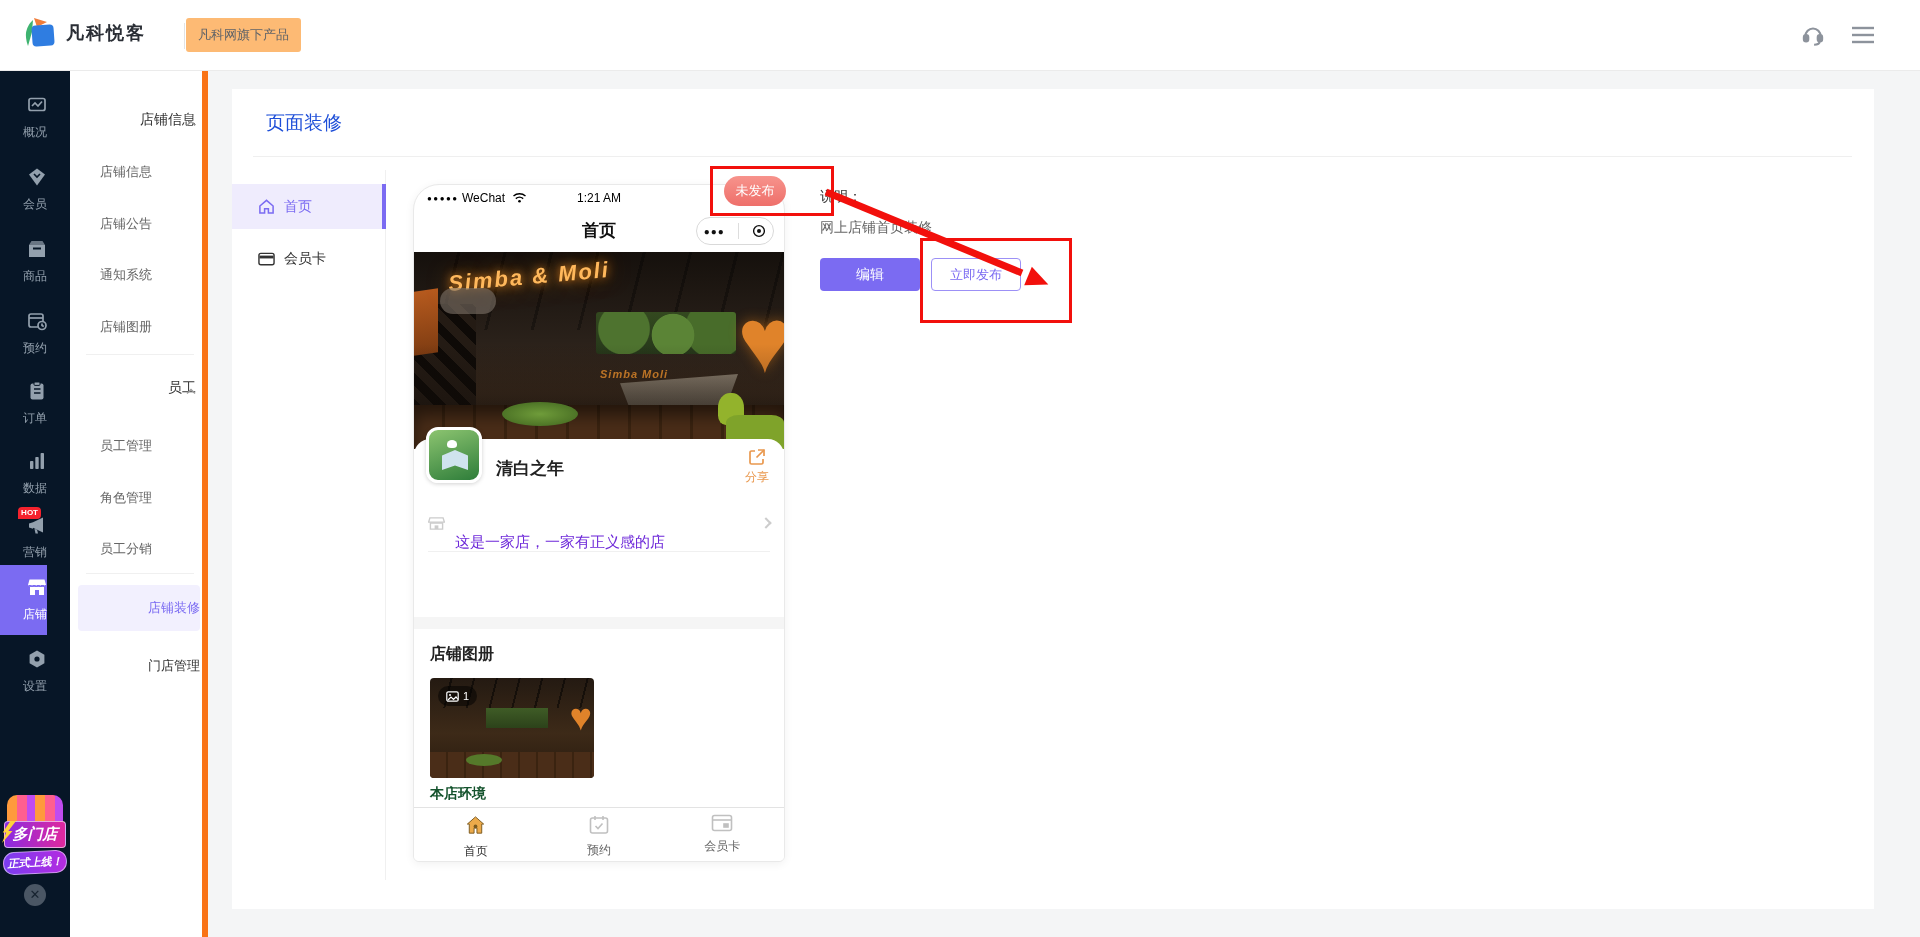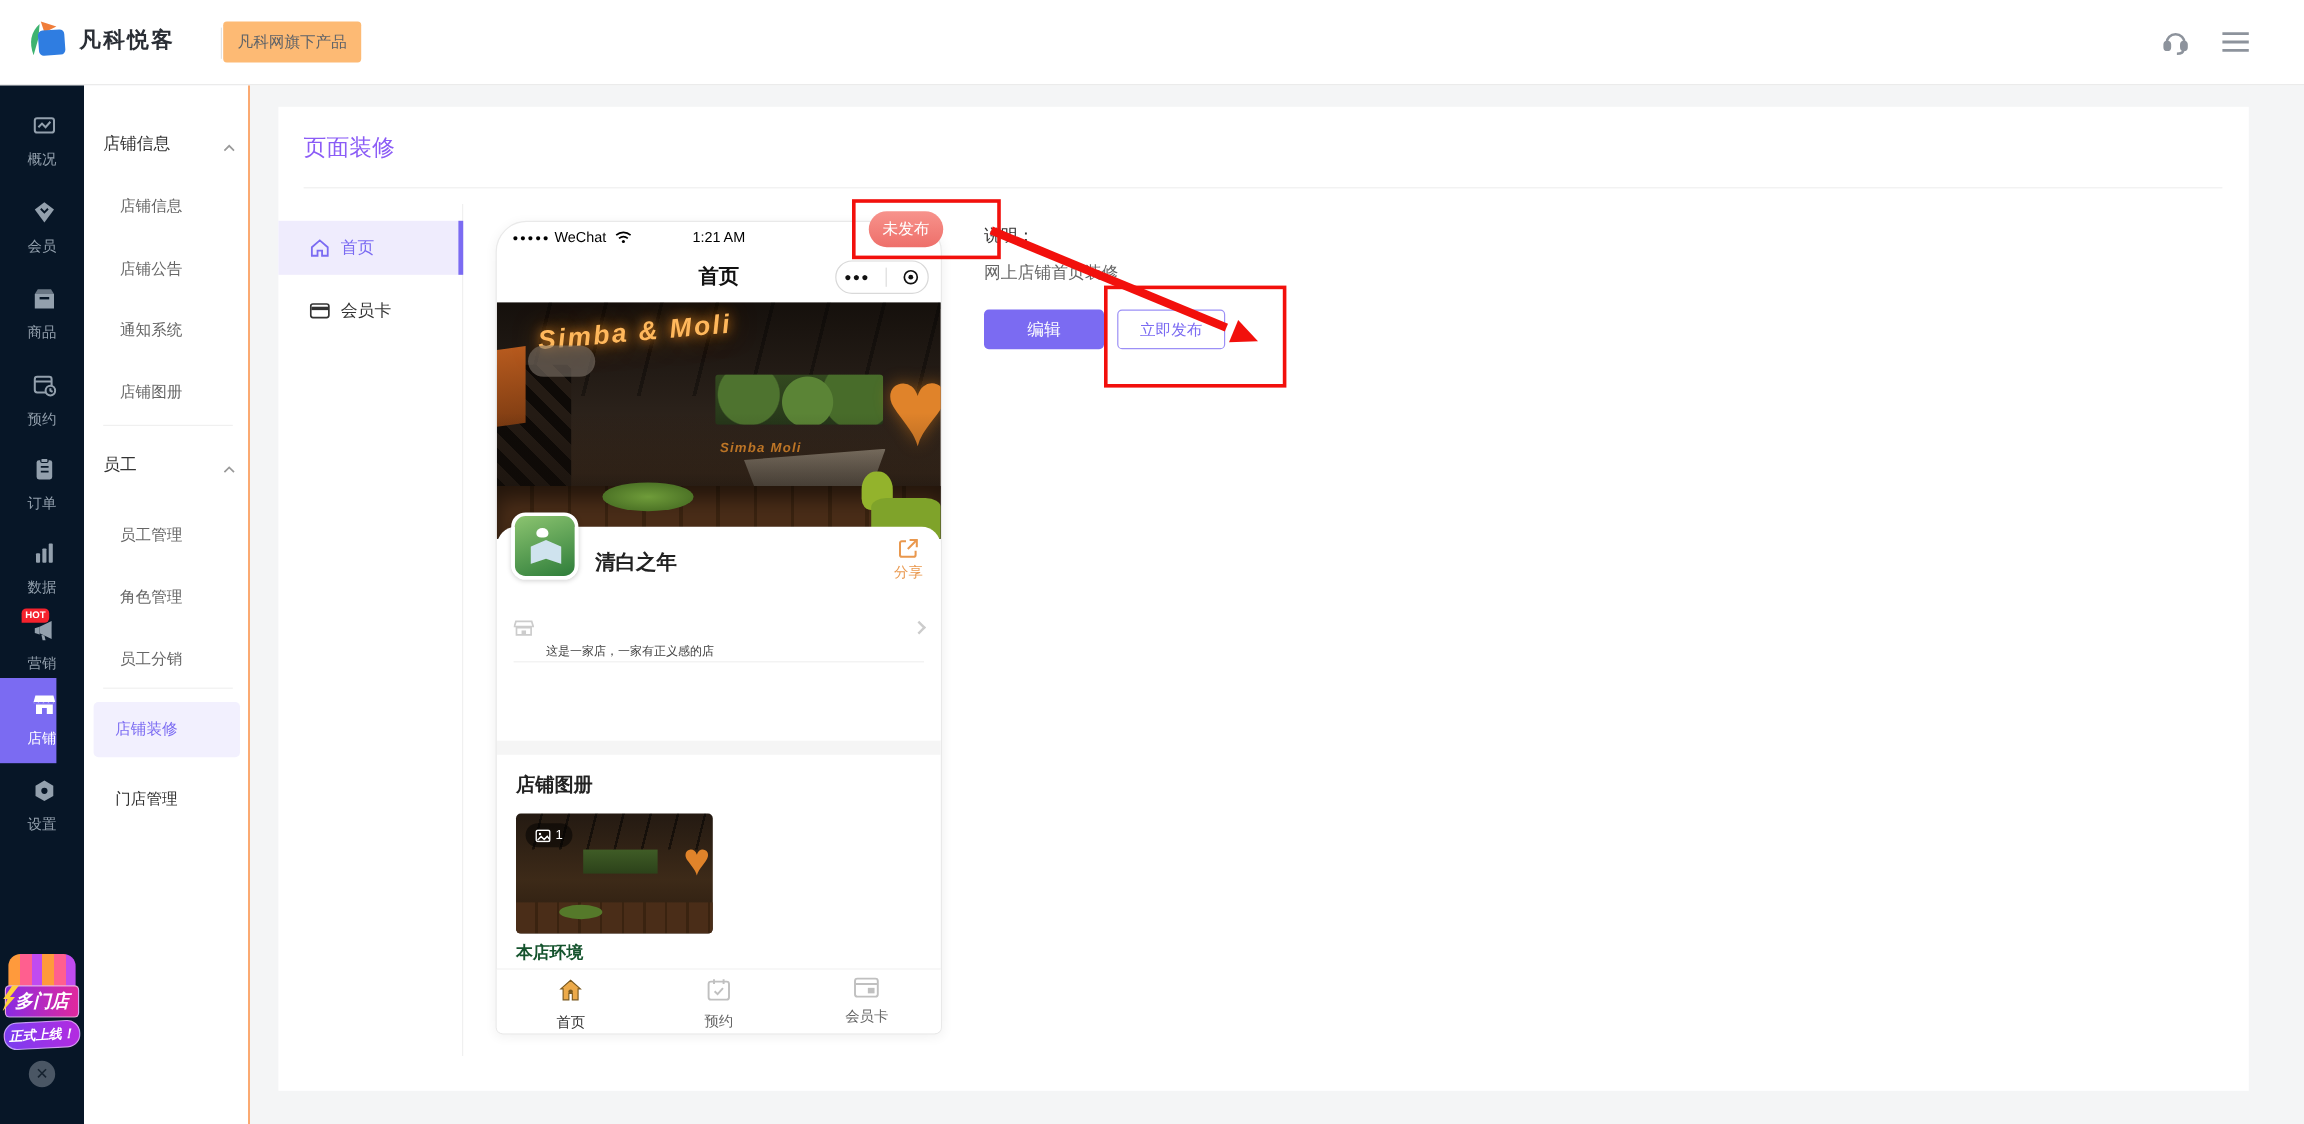--- a/index.html
+++ b/index.html
@@ -24,31 +24,31 @@
   .hot { position:absolute; top:-8px; right:6px; background:#f5222d; color:#fff; font-size:8px; font-weight:bold; padding:2px 3px; border-radius:4px 4px 4px 0; line-height:1; }
   .promo { position:absolute; left:0; top:724px; width:70px; text-align:center; cursor:pointer; }
   .promo-awning { width:56px; height:30px; margin:0 auto; border-radius:10px 10px 4px 4px;
     background:repeating-linear-gradient(90deg,#ff9a3c 0 10px,#ff5f8f 10px 20px,#c04bf0 20px 28px); }
   .promo-l1 { width:62px; margin:-4px auto 0; background:linear-gradient(90deg,#8a2be2,#e0289d); color:#fff; font-size:15px; font-weight:bold; font-style:italic; padding:3px 0; border-radius:4px; border:1px solid rgba(255,255,255,.6); }
   .promo-l2 { width:64px; margin:3px auto 0; background:linear-gradient(90deg,#7a3df0,#b42be0); color:#fff; font-size:11px; font-weight:bold; font-style:italic; padding:3px 0; border-radius:11px; border:1px solid rgba(255,255,255,.5); transform:rotate(-3deg); }
   .promo-bolt { position:absolute; left:2px; top:26px; width:14px; height:22px; background:#ffd23c; clip-path:polygon(60% 0,100% 0,45% 45%,75% 45%,0 100%,30% 52%,5% 52%); }
   .rail-close { position:absolute; left:24px; top:813px; width:22px; height:22px; border-radius:50%; background:#4a5664; color:#16222f; font-size:13px; line-height:21px; text-align:center; cursor:pointer; }
 
   
-  .submenu { position:absolute; left:70px; top:71px; width:138px; height:866px; background:#fff; border-right:1px solid #f97316; z-index:14; }
+  .submenu { position:absolute; left:70px; top:71px; width:138px; height:866px; background:#fff; border-right:6px solid #f97316; z-index:14;text-align:right; }
   .sm-group { position:absolute; left:16px; width:110px; font-size:14px; color:#333; cursor:pointer; }
   .sm-chev { position:absolute; right:0; top:3px; color:#999; }
   .sm-item { position:absolute; left:30px; font-size:13px; color:#666; cursor:pointer; }
   .sm-div { position:absolute; left:16px; width:108px; height:1px; background:#f0f0f0; }
   .sm-link { position:absolute; left:8px; width:122px; font-size:13px; color:#333; cursor:pointer; padding:14px 0 14px 18px; }
   .sm-link.active { background:#f2f0fe; color:#7b6bf2; border-radius:4px; }
 
   
   .panel { position:absolute; left:232px; top:89px; width:1642px; height:820px; background:#fff; }
-  .page-title { position:absolute; left:21px; top:21px; font-size:19px; color:#8b5cf6; font-weight:500; }
+  .page-title { position:absolute; left:34px; top:21px; font-size:19px; color:#1d4ed8; font-weight:500; }
   .title-div { position:absolute; left:21px; top:67px; right:22px; height:1px; background:#efefef; }
   .tabcol { position:absolute; left:0; top:81px; width:154px; height:710px; border-right:1px solid #f0f0f0; }
   .tab { position:absolute; left:0; width:154px; height:45px; display:flex; align-items:center; padding-left:26px; font-size:14px; color:#333; cursor:pointer; }
   .tab svg { margin-right:9px; }
   .tab.active { background:#efecfd; color:#7b6bf2; }
   .tab.active::after { content:""; position:absolute; right:0; top:0; width:4px; height:45px; background:#7b6bf2; }
 
   
   .phone { position:absolute; left:181px; top:95px; width:372px; height:678px; background:#fff; border:1px solid #e9e9e9; border-radius:26px 26px 6px 6px; box-shadow:0 2px 10px rgba(0,0,0,.06); z-index:2; }
   .p-content { position:absolute; left:0; top:0; width:370px; height:624px; overflow:hidden; border-radius:25px 25px 0 0; }
@@ -82,21 +82,21 @@
 
   
   .scard { position:relative; height:178px; margin-top:-10px; background:#fff; border-radius:16px 16px 0 0; }
   .avatar { position:absolute; left:12px; top:-12px; width:56px; height:56px; border-radius:12px; border:3px solid #fff; box-shadow:0 1px 4px rgba(0,0,0,.18); background:linear-gradient(160deg,#8cc470,#2e7d3a); overflow:hidden; }
   .avatar .bird { position:absolute; left:18px; top:10px; width:10px; height:8px; background:#fff; border-radius:50% 50% 40% 40%; }
   .avatar .book { position:absolute; left:13px; top:20px; width:26px; height:20px; background:#cfe3ee; clip-path:polygon(0 28%,50% 0,100% 28%,100% 100%,50% 78%,0 100%); }
   .sname { position:absolute; left:82px; top:18px; font-size:17px; font-weight:bold; color:#222; }
   .share { position:absolute; right:15px; top:8px; text-align:center; color:#e9984e; font-size:12px; cursor:pointer; }
   .share svg { display:block; margin:0 auto 2px; }
   .srow1 { position:absolute; left:0; top:64px; right:0; height:40px; display:flex; align-items:center; padding:0 14px; cursor:pointer; }
-  .srow1 .txt { font-size:10px; color:#404040; margin-left:10px; flex:1;margin-top:39px; }
+  .srow1 .txt { font-size:15px; color:#6d28d9; margin-left:10px; flex:1;margin-top:39px; }
   .chev-r { width:8px; height:8px; border-top:2px solid #ccc; border-right:2px solid #ccc; transform:rotate(45deg); }
   .sdiv { position:absolute; left:14px; right:14px; top:112px; height:1px; background:#f0f0f0; }
   .srow2 { position:absolute; left:0; top:122px; right:0; height:46px; display:flex; align-items:center; padding:0 14px; }
   .srow2 .txt { font-size:13px; color:#666; margin-left:10px; flex:1; }
   .cpill { width:42px; height:32px; border-radius:16px; display:flex; align-items:center; justify-content:center; margin-left:8px; cursor:pointer; }
   .cpill.wx { background:#e9f7e0; }
   .cpill.tel { background:#fdeede; }
 
   .gband { height:12px; background:#f5f5f5; }
   .gallery { position:relative; height:171px; padding:15px 16px 0; }

